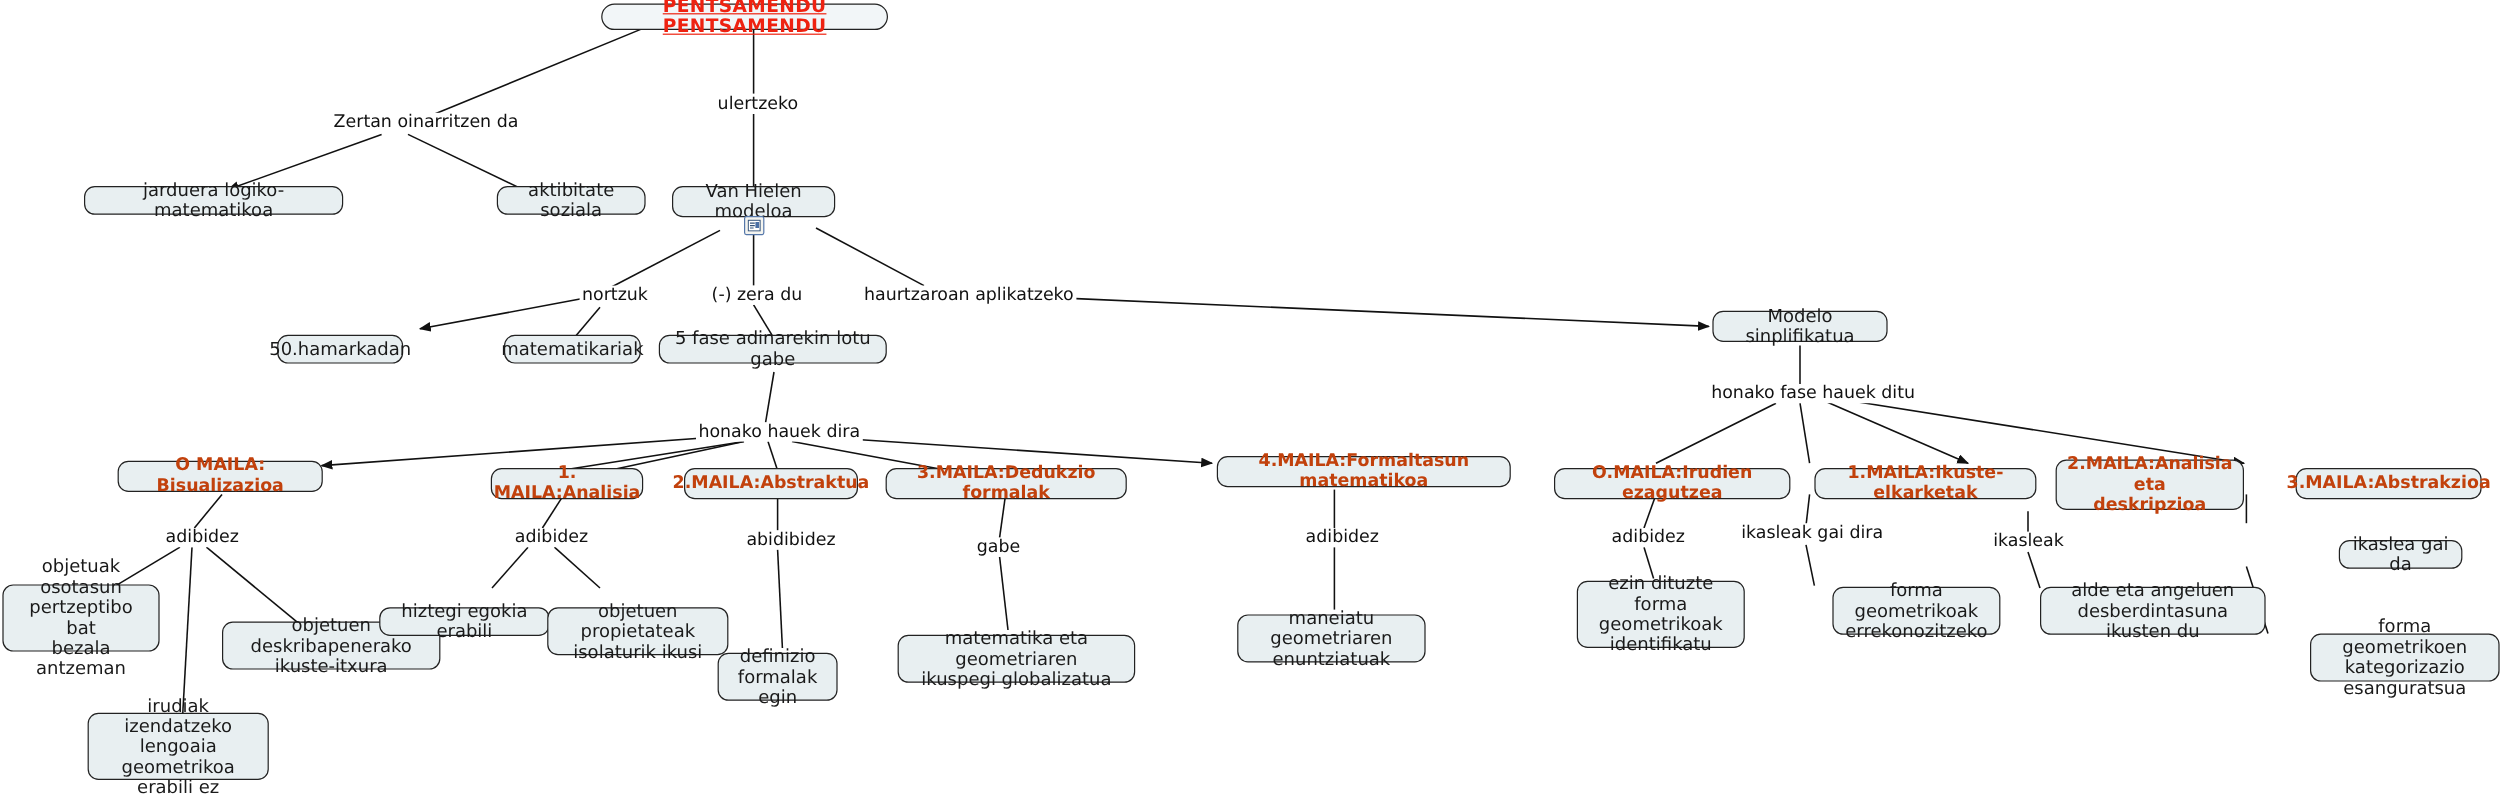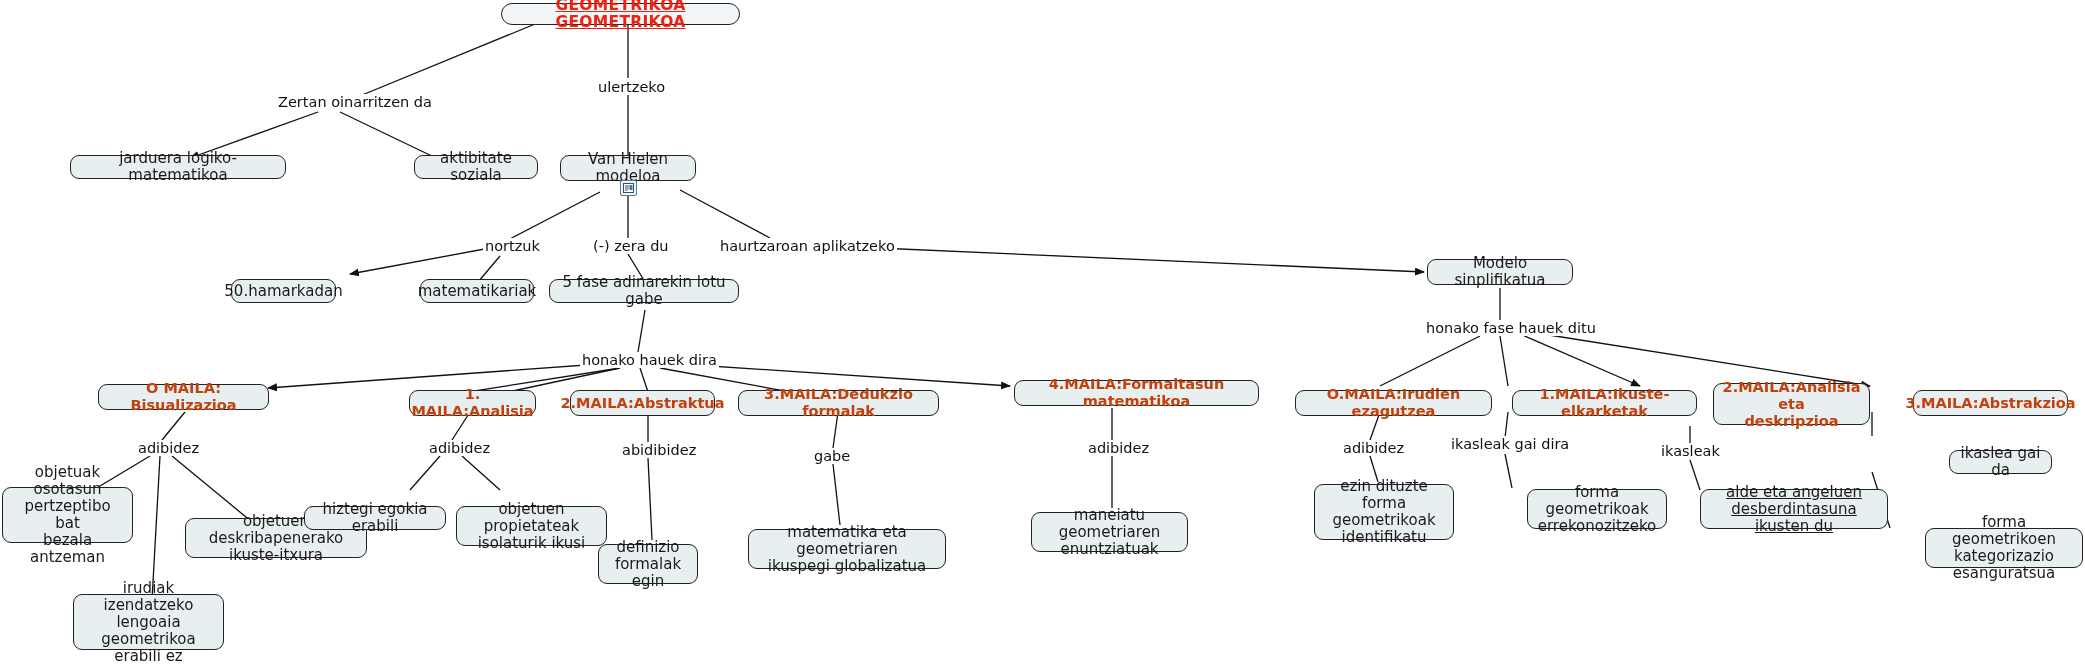--- a/index.html
+++ b/index.html
@@ -156,21 +156,21 @@
       <line x1="1505" y1="454" x2="1512" y2="488"></line>
 
       <line x1="1690" y1="426" x2="1690" y2="444"></line>
       <line x1="1690" y1="460" x2="1700" y2="490"></line>
 
       <line x1="1872" y1="412" x2="1872" y2="436"></line>
       <line x1="1872" y1="472" x2="1890" y2="528"></line>
     </g>
   </svg>
 
-  <div class="node title" style="left:501px; top:3px; width:239px; height:22px;">GEOMETRIKOA  GEOMETRIKOA</div>
+  <div class="node title" style="left:501px; top:3px; width:239px; height:22px;">PENTSAMENDU  PENTSAMENDU</div>
 
   <div class="node" style="left:70px; top:155px; width:216px; height:24px;">jarduera logiko-matematikoa</div>
 
   <div class="node" style="left:414px; top:155px; width:124px; height:24px;">aktibitate soziala</div>
 
   <div class="node" style="left:560px; top:155px; width:136px; height:26px;">Van Hielen modeloa</div>
 
   <div class="res-icon" style="left:620px; top:180px;">
     <svg width="11" height="10" viewBox="0 0 11 10" aria-hidden="true">
       <rect x="0.5" y="0.5" width="10" height="9" fill="#ffffff" stroke="#33527a" stroke-width="1"></rect>
@@ -203,21 +203,21 @@
 pertzeptibo bat
 bezala antzeman</div>
 
   <div class="node" style="left:185px; top:518px; width:182px; height:40px;">objetuen deskribapenerako
 ikuste-itxura</div>
 
   <div class="node" style="left:73px; top:594px; width:151px; height:56px;">irudiak izendatzeko
 lengoaia
 geometrikoa erabili ez</div>
 
-  <div class="node" style="left:304px; top:506px; width:142px; height:24px;">hiztegi egokia erabili</div>
+  <div class="node" style="left:316px; top:506px; width:142px; height:24px;">hiztegi egokia erabili</div>
 
   <div class="node" style="left:456px; top:506px; width:151px; height:40px;">objetuen propietateak
 isolaturik ikusi</div>
 
   <div class="node" style="left:598px; top:544px; width:100px; height:40px;">definizio
 formalak egin</div>
 
   <div class="node" style="left:1031px; top:512px; width:157px; height:40px;">maneiatu geometriaren
 enuntziatuak</div>
 
@@ -233,21 +233,21 @@
 
   <div class="node level" style="left:1913px; top:390px; width:155px; height:26px;">3.MAILA:Abstrakzioa</div>
 
   <div class="node" style="left:1314px; top:484px; width:140px; height:56px;">ezin dituzte
 forma geometrikoak
 identifikatu</div>
 
   <div class="node" style="left:1527px; top:489px; width:140px; height:40px;">forma geometrikoak
 errekonozitzeko</div>
 
-  <div class="node" style="left:1700px; top:489px; width:188px; height:40px;text-decoration:underline;">alde eta angeluen
+  <div class="node" style="left:1700px; top:489px; width:188px; height:40px;">alde eta angeluen
 desberdintasuna ikusten du</div>
 
   <div class="node" style="left:1949px; top:450px; width:103px; height:24px;">ikaslea gai da</div>
 
   <div class="node" style="left:1925px; top:528px; width:158px; height:40px;">forma geometrikoen
 kategorizazio esanguratsua</div>
 
   <div class="edge-label" style="left:276px; top:94px;">Zertan oinarritzen da</div>
 
   <div class="edge-label" style="left:596px; top:79px;">ulertzeko</div>

